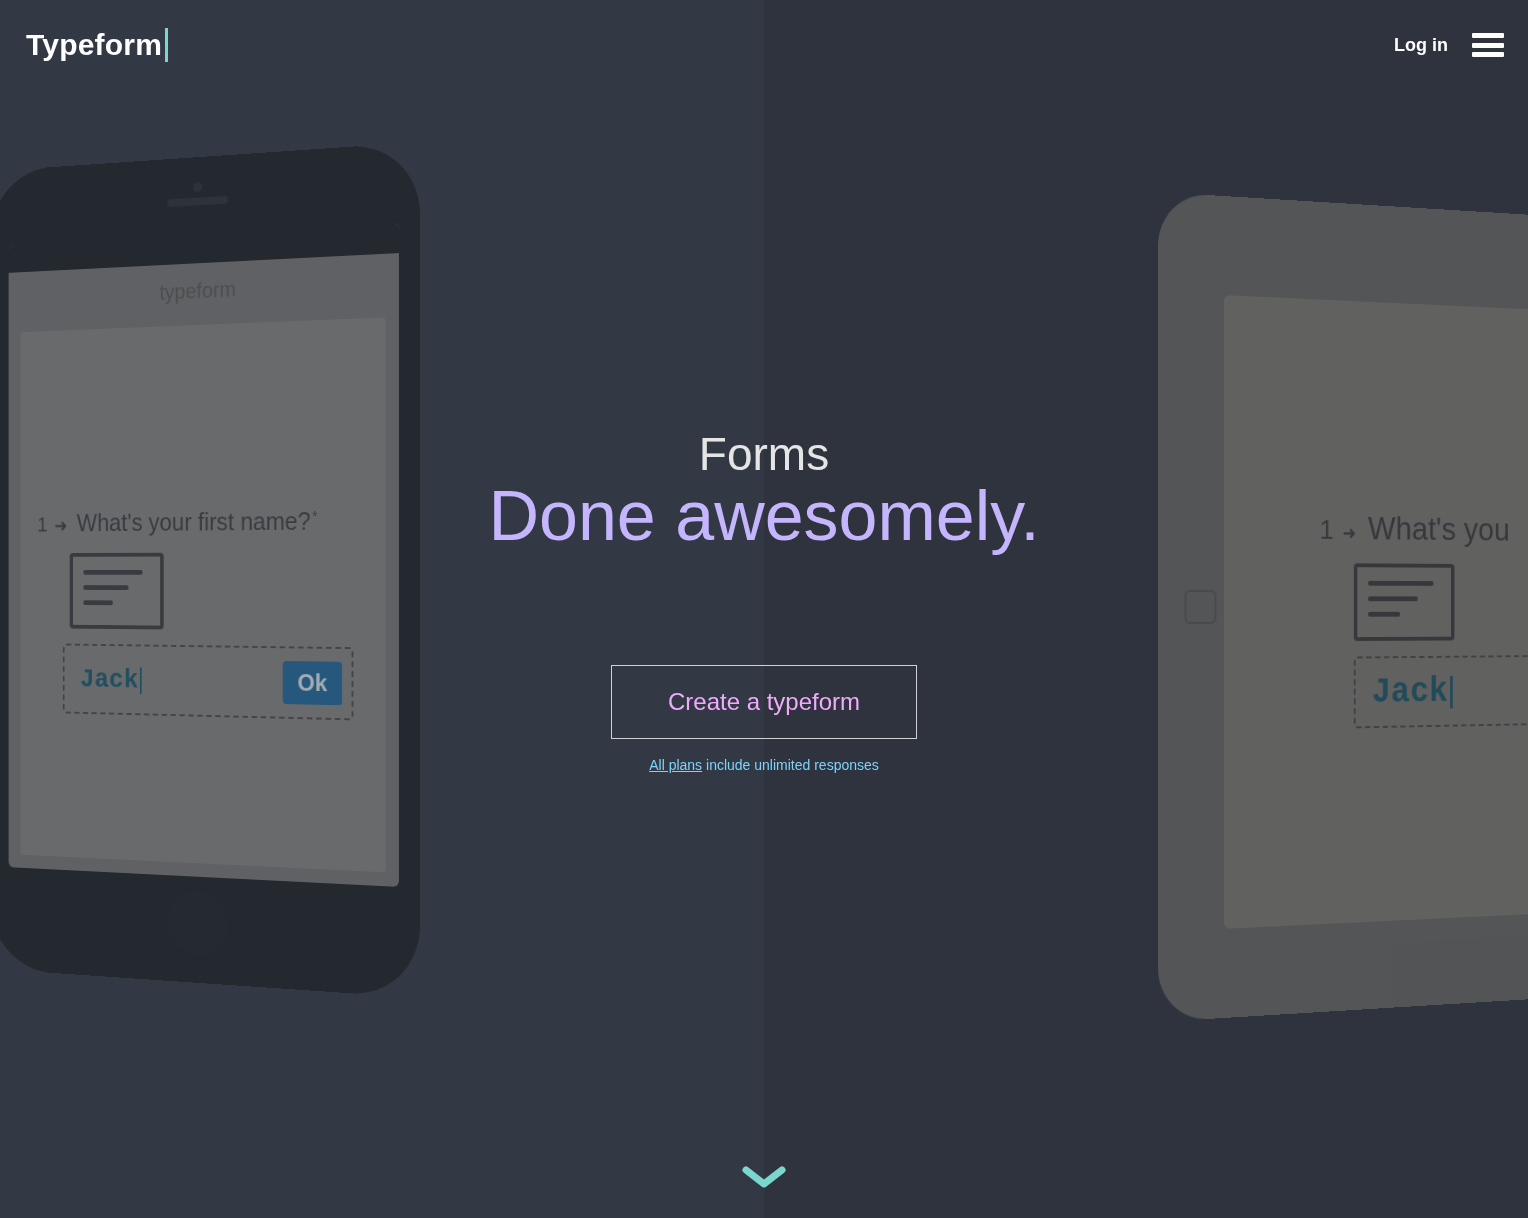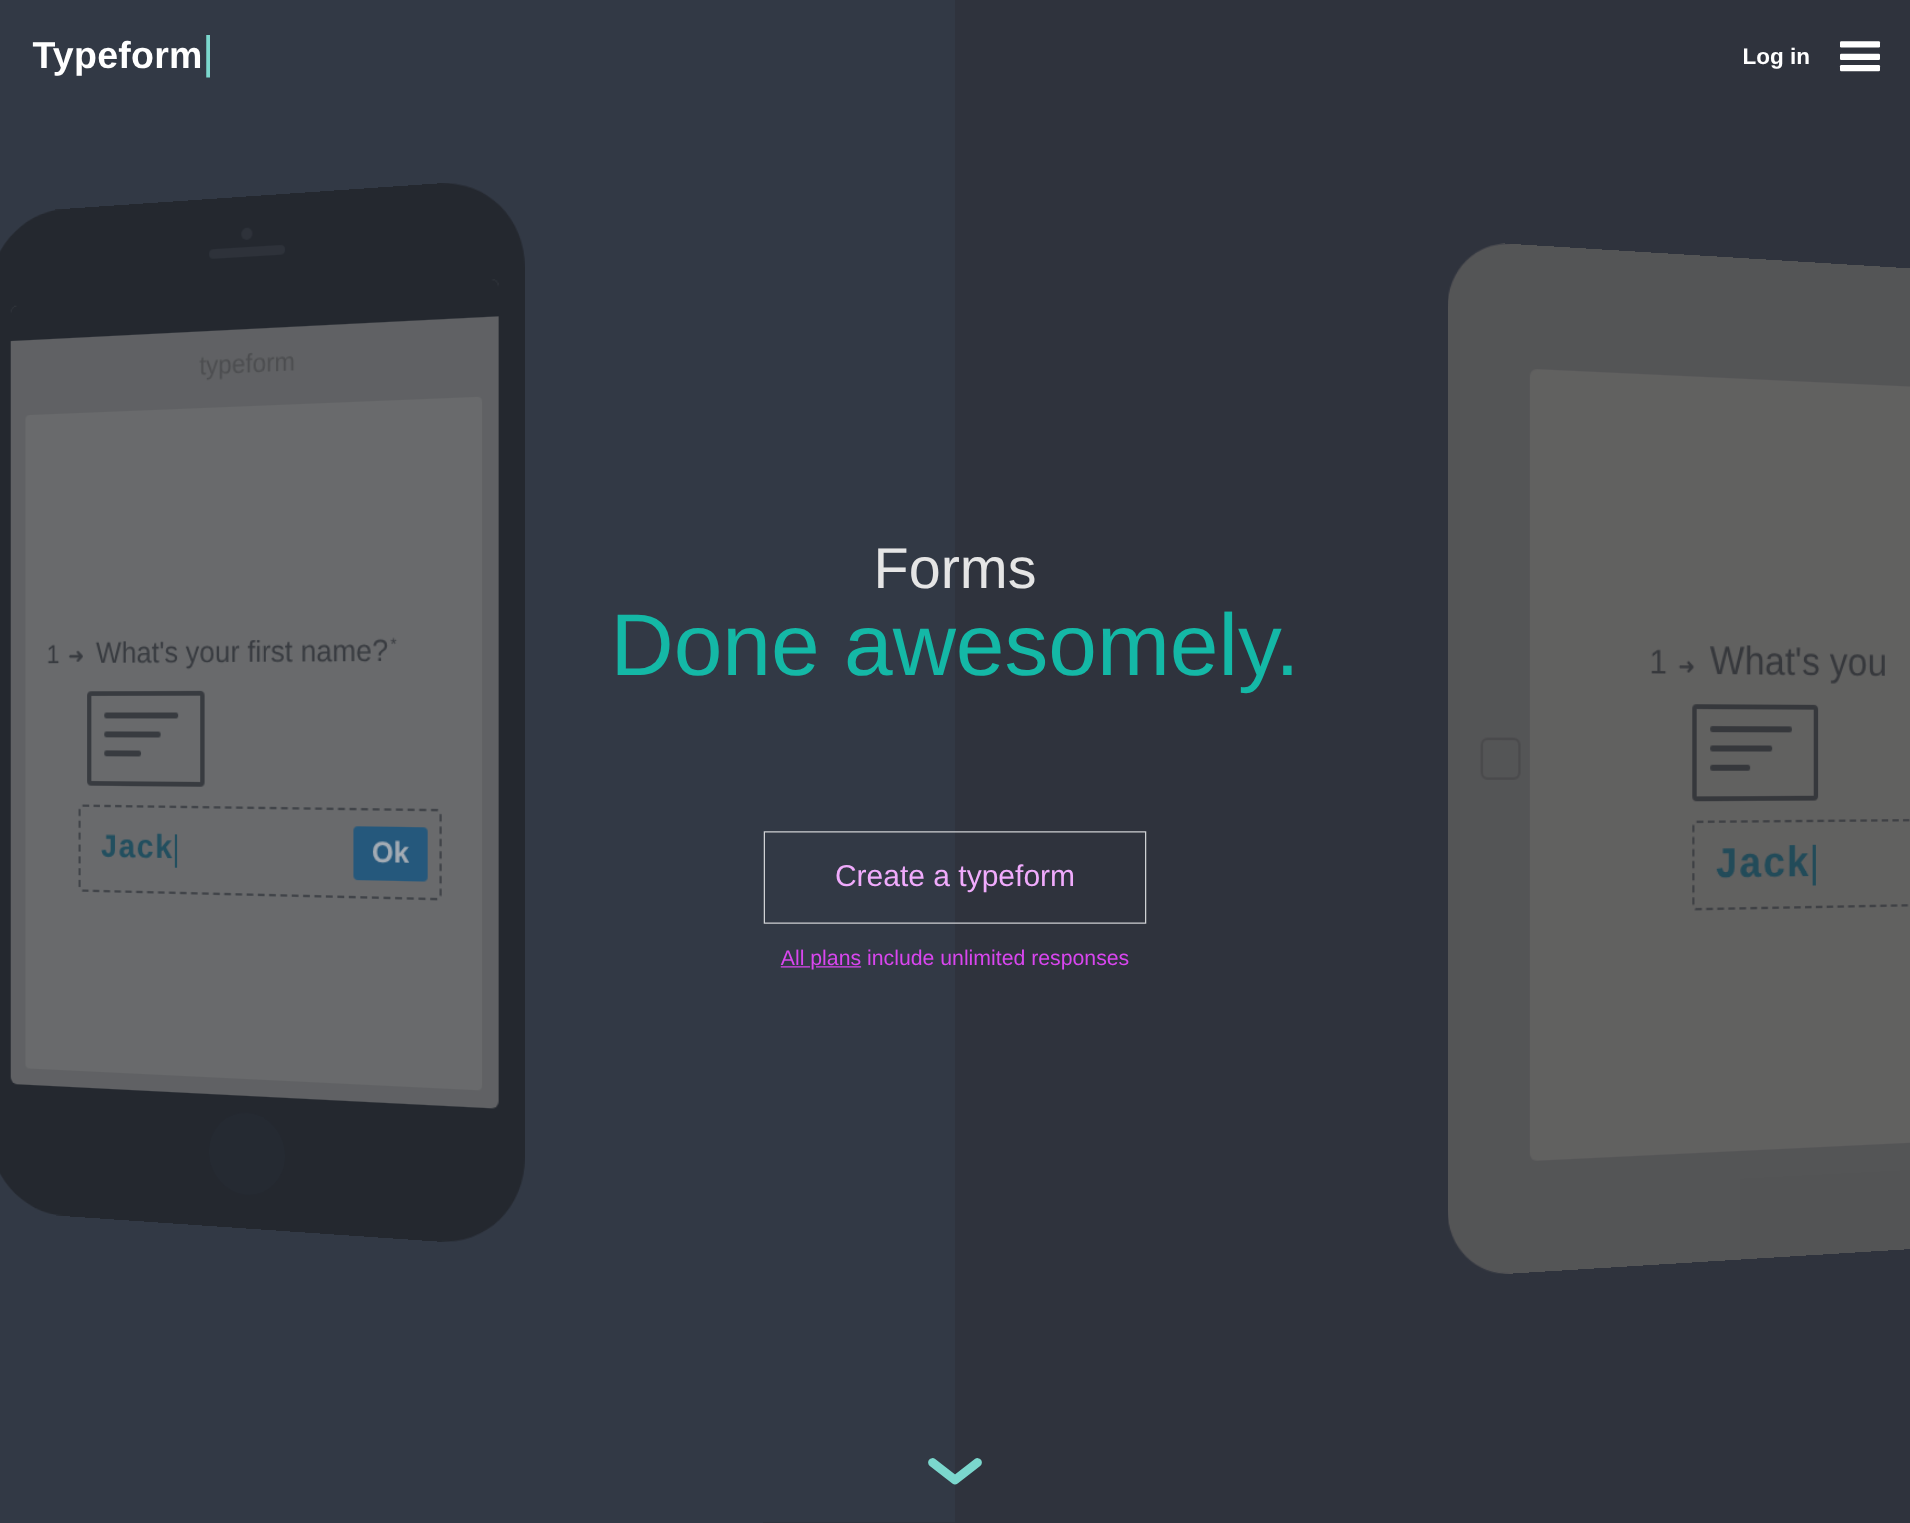--- a/index.html
+++ b/index.html
@@ -102,42 +102,42 @@
     align-items: center;
   }
   .hero-title {
     color: #e5e5e5;
     font-size: 46px;
     font-weight: 400;
     line-height: 1.05;
     margin: 0;
   }
   .hero-subtitle {
-    color: #14b8a6;
+    color: #c4b5fd;
     font-size: 70px;
     font-weight: 100;
     line-height: 1.1;
     margin: 0;
   }
 
   .cta-button {
     margin-top: 110px;
     border: 1px solid #cfd1d4;
     color: #f0abfc;
     font-size: 24px;
     font-weight: 400;
     padding: 22px 56px;
     cursor: pointer;
     background: transparent;
   }
 
   .plans-note {
     margin-top: 18px;
-    color: #d946ef;
-    font-size: 17px;
+    color: #7dd3fc;
+    font-size: 14px;
   }
   .plans-note .u { text-decoration: underline; cursor: pointer; }
 
   
   .chevron-down {
     position: absolute;
     bottom: 26px;
     left: 50%;
     transform: translateX(-50%);
     cursor: pointer;

